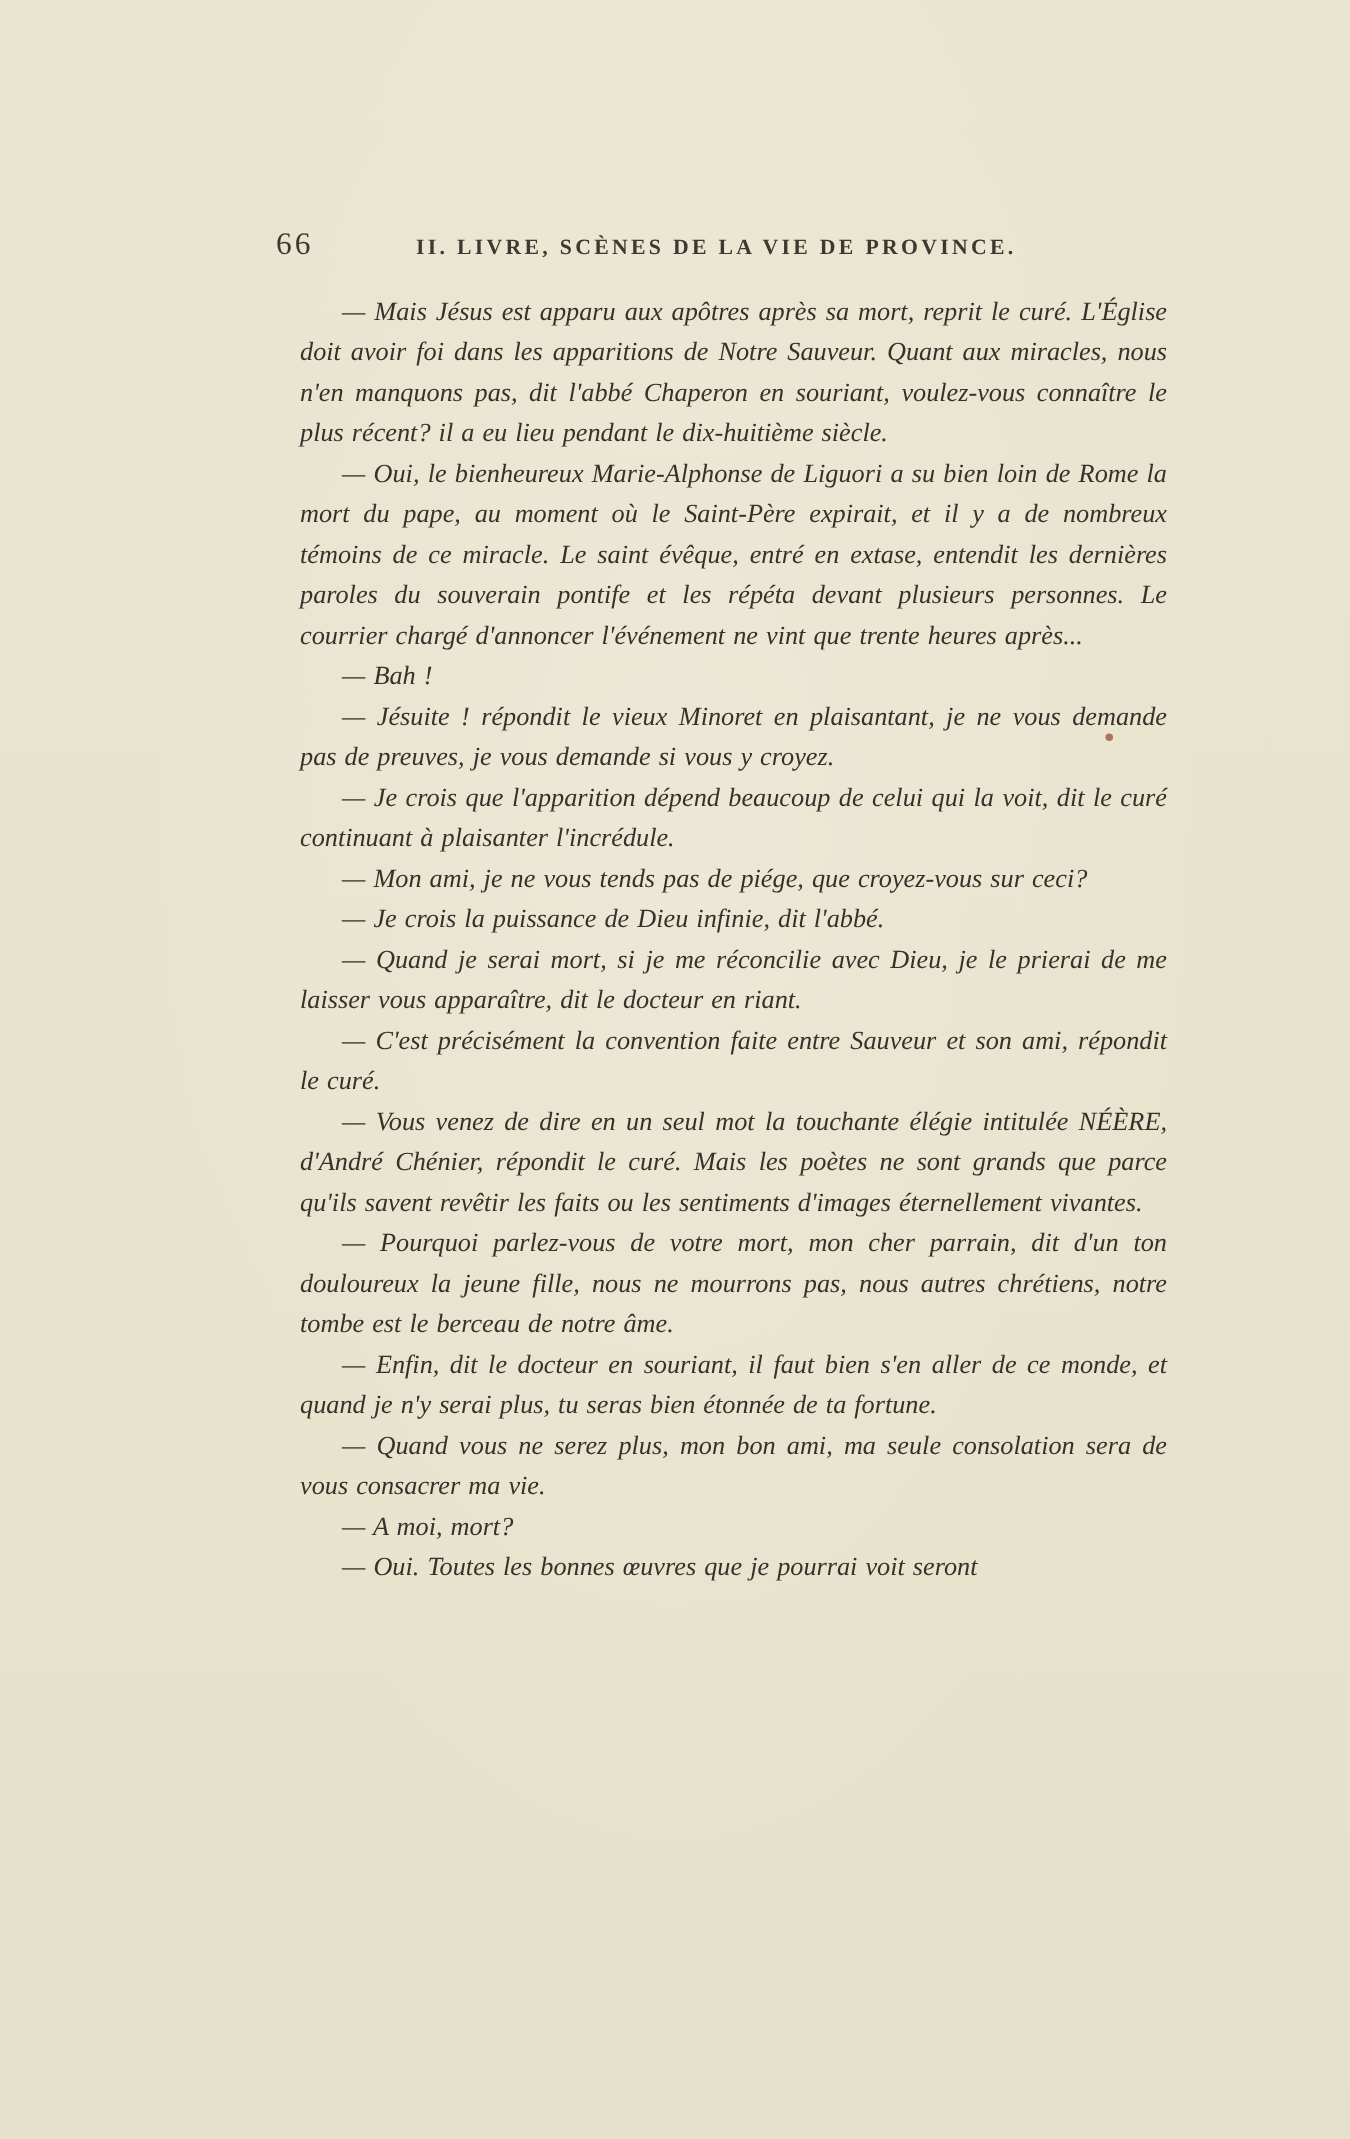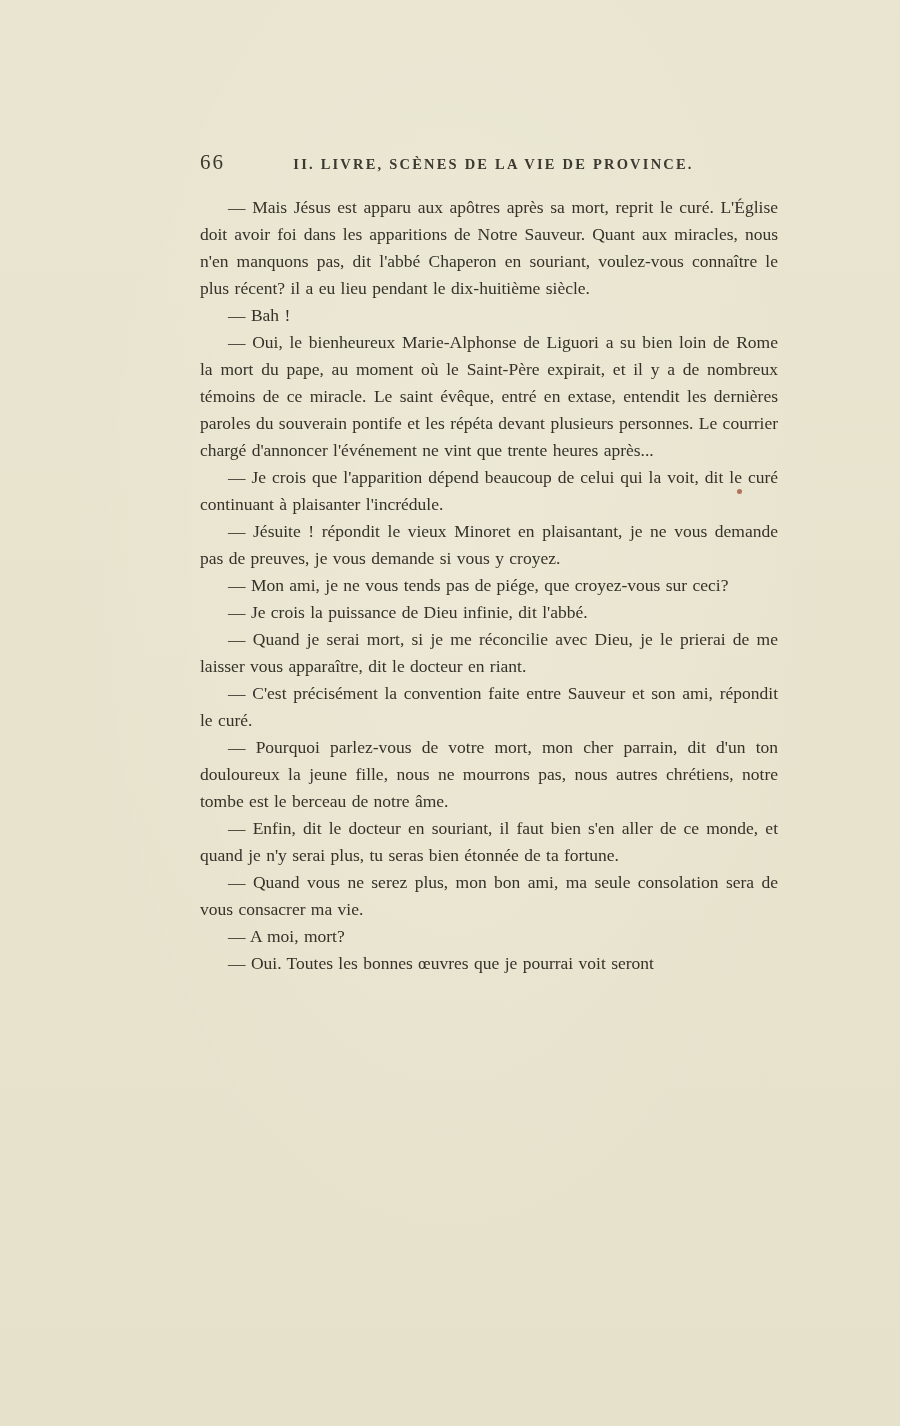--- a/index.html
+++ b/index.html
@@ -17,21 +17,21 @@
     position: relative;
     width: 900px;
     height: 1426px;
     background:
       radial-gradient(ellipse at 50% 40%, rgba(255,255,250,0.18) 0%, rgba(0,0,0,0) 60%),
       linear-gradient(180deg, #e9e5d0 0%, #e8e3cd 55%, #e6e1ca 100%);
   }
   .header {
     position: absolute;
     top: 150px;
-    left: 200px;
+    left: 184px;
     width: 578px;
     display: flex;
     align-items: baseline;
     color: #3c3930;
   }
   .page-num {
     font-size: 21px;
     letter-spacing: 2px;
   }
   .running-title {
@@ -46,20 +46,21 @@
   .text-block {
     position: absolute;
     top: 194px;
     left: 200px;
     width: 578px;
     font-size: 17.5px;
     line-height: 27px;
     color: #35322a;
     text-align: justify;
     text-rendering: optimizeLegibility;
+    font-style: italic;
   }
   .text-block p {
     margin: 0;
     padding: 0;
     text-indent: 28px;
     word-spacing: 1px;
   }
   .speck {
     position: absolute;
     top: 489px;
@@ -76,28 +77,29 @@
 
 <div class="page">
 
   <div class="header">
     <span class="page-num">66</span>
     <span class="running-title">II. LIVRE, SCÈNES DE LA VIE DE PROVINCE.</span>
   </div>
 
   <div class="text-block">
     <p>— Mais Jésus est apparu aux apôtres après sa mort, reprit le curé. L'Église doit avoir foi dans les apparitions de Notre Sauveur. Quant aux miracles, nous n'en manquons pas, dit l'abbé Chaperon en souriant, voulez-vous connaître le plus récent? il a eu lieu pendant le dix-huitième siècle.</p>
+    <p>— Oui, le bienheureux Marie-Alphonse de Liguori a su bien loin de Rome la mort du pape, au moment où le Saint-Père expirait, et il y a de nombreux témoins de ce miracle. Le saint évêque, entré en extase, entendit les dernières paroles du souverain pontife et les répéta devant plusieurs personnes. Le courrier chargé d'annoncer l'événement ne vint que trente heures après...</p>
     <p>— Bah !</p>
-    <p>— Oui, le bienheureux Marie-Alphonse de Liguori a su bien loin de Rome la mort du pape, au moment où le Saint-Père expirait, et il y a de nombreux témoins de ce miracle. Le saint évêque, entré en extase, entendit les dernières paroles du souverain pontife et les répéta devant plusieurs personnes. Le courrier chargé d'annoncer l'événement ne vint que trente heures après...</p>
+    <p>— Jésuite ! répondit le vieux Minoret en plaisantant, je ne vous demande pas de preuves, je vous demande si vous y croyez.</p>
     <p>— Je crois que l'apparition dépend beaucoup de celui qui la voit, dit le curé continuant à plaisanter l'incrédule.</p>
-    <p>— Jésuite ! répondit le vieux Minoret en plaisantant, je ne vous demande pas de preuves, je vous demande si vous y croyez.</p>
     <p>— Mon ami, je ne vous tends pas de piége, que croyez-vous sur ceci?</p>
     <p>— Je crois la puissance de Dieu infinie, dit l'abbé.</p>
     <p>— Quand je serai mort, si je me réconcilie avec Dieu, je le prierai de me laisser vous apparaître, dit le docteur en riant.</p>
     <p>— C'est précisément la convention faite entre Sauveur et son ami, répondit le curé.</p>
+    <p>— Vous venez de dire en un seul mot la touchante élégie intitulée NÉÈRE, d'André Chénier, répondit le curé. Mais les poètes ne sont grands que parce qu'ils savent revêtir les faits ou les sentiments d'images éternellement vivantes.</p>
     <p>— Pourquoi parlez-vous de votre mort, mon cher parrain, dit d'un ton douloureux la jeune fille, nous ne mourrons pas, nous autres chrétiens, notre tombe est le berceau de notre âme.</p>
     <p>— Enfin, dit le docteur en souriant, il faut bien s'en aller de ce monde, et quand je n'y serai plus, tu seras bien étonnée de ta fortune.</p>
     <p>— Quand vous ne serez plus, mon bon ami, ma seule consolation sera de vous consacrer ma vie.</p>
     <p>— A moi, mort?</p>
     <p>— Oui. Toutes les bonnes œuvres que je pourrai voit seront</p>
   </div>
 
   <div class="speck"></div>
 
 </div>

